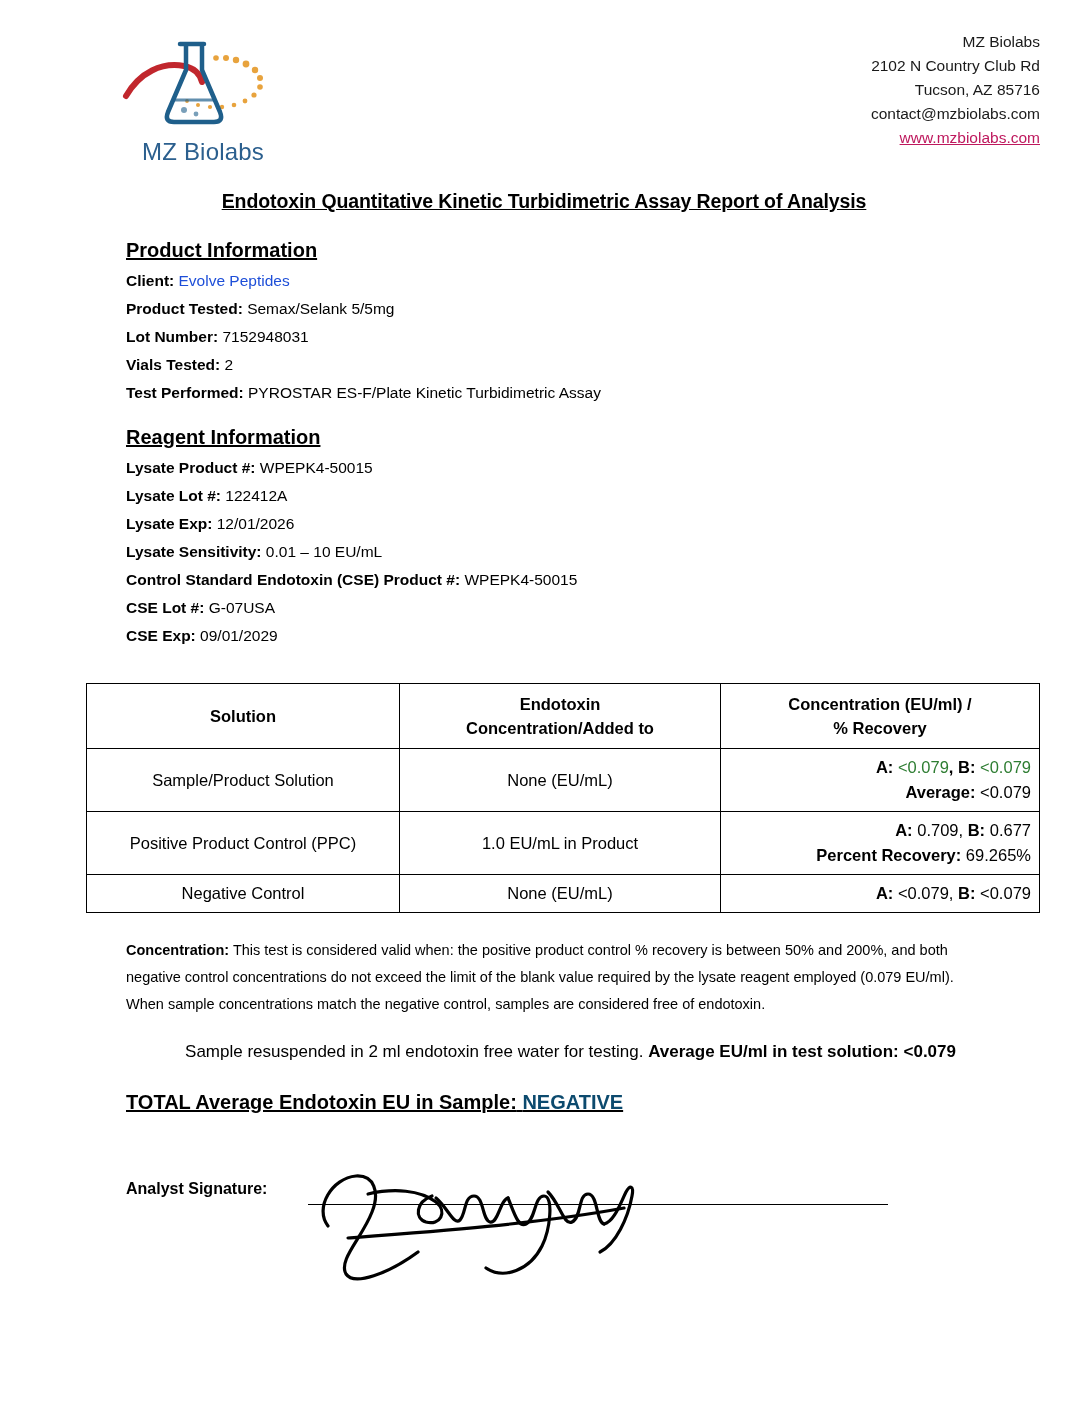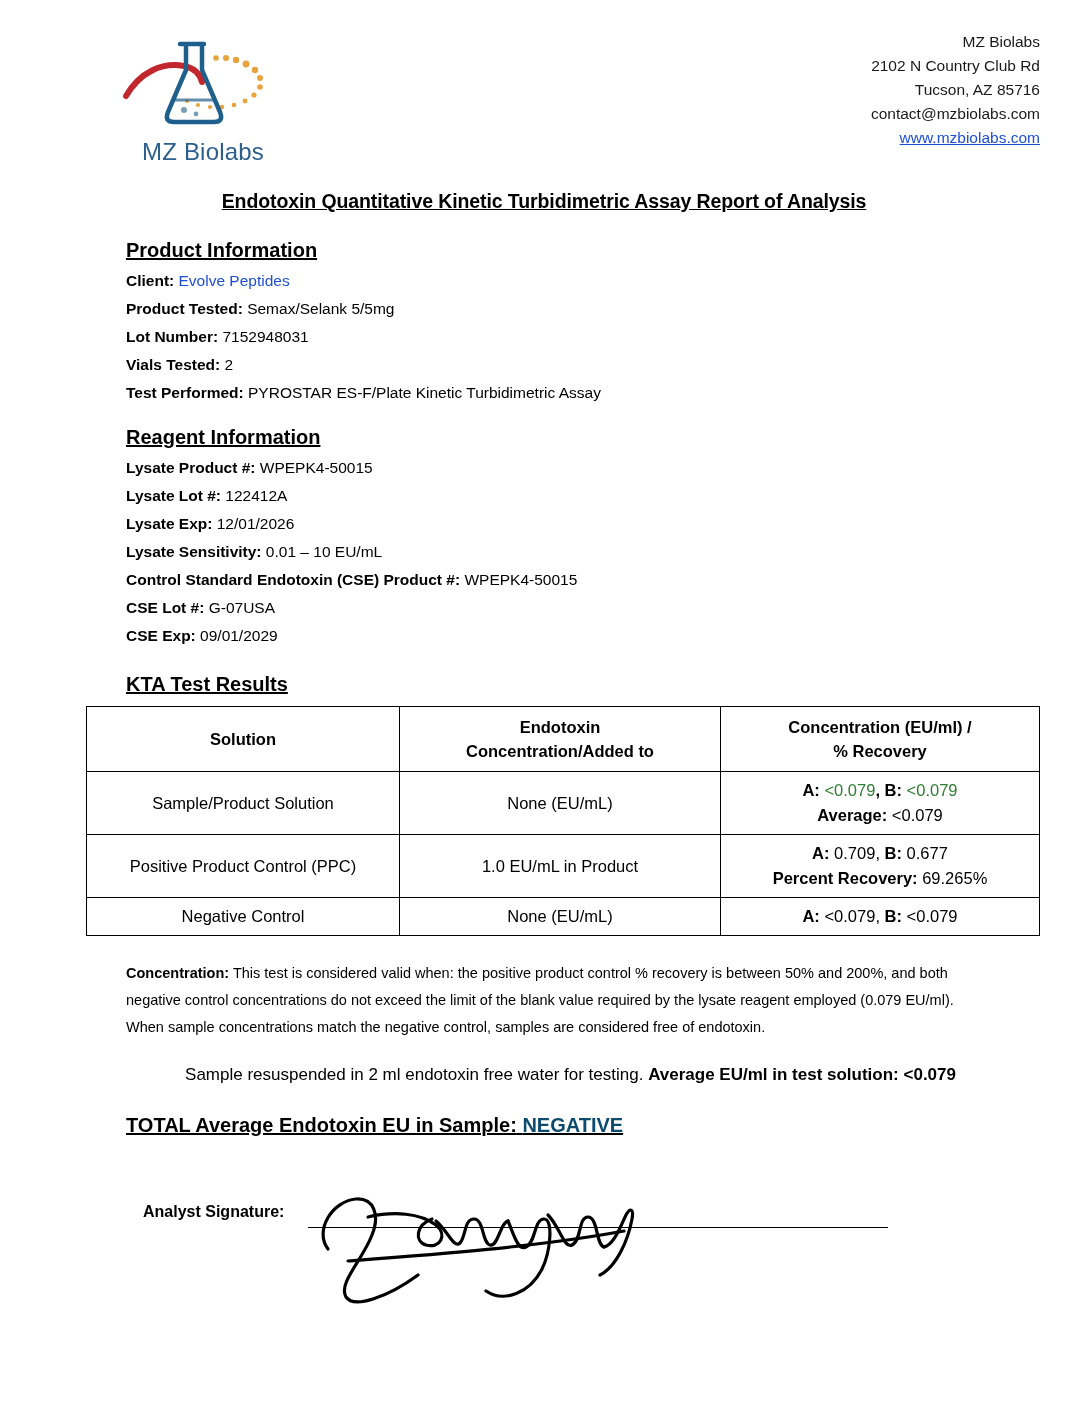--- a/index.html
+++ b/index.html
@@ -55,21 +55,21 @@
   .addr {
     position: absolute;
     right: 48px;
     top: 12px;
     text-align: right;
     font-size: 15.5px;
     line-height: 24px;
     color: #1a1a1a;
   }
   .addr a, .addr .url {
-    color: #1d4ed8;
+    color: #be185d;
     text-decoration: underline;
   }
 
   
   .content {
     position: absolute;
     top: 190px;
     left: 0;
     width: 1088px;
   }
@@ -117,21 +117,21 @@
     font-weight: normal;
   }
   table.kta th {
     font-weight: bold;
     line-height: 24px;
     padding: 8px 6px;
   }
   .col1 { width: 300px; }
   .col2 { width: 308px; }
   .col3 { width: 306px; }
-  .cell-line { line-height: 25px; }
+  .cell-line { line-height: 25px; text-align: right; }
   .green { color: #2e7d32; }
   .bold { font-weight: bold; }
 
   
   .interp {
     margin: 24px 0 0 126px;
     width: 830px;
     font-size: 14.5px;
     line-height: 27px;
     text-align: left;
@@ -152,21 +152,21 @@
   .total-neg { color: #0c4a6e; }
 
   
   .sig-row {
     position: relative;
     margin: 48px 0 0 126px;
     height: 80px;
   }
   .sig-label {
     position: absolute;
-    left: 17px;
+    left: 0;
     top: 18px;
     font-size: 16px;
     font-weight: bold;
   }
   .sig-rule {
     position: absolute;
     left: 182px;
     top: 42px;
     width: 580px;
     border-bottom: 1px solid #000;
@@ -278,21 +278,20 @@
       <b>CSE Lot #:</b>
       <span>G-07USA</span>
     </div>
     <div class="kv">
       <b>CSE Exp:</b>
       <span>09/01/2029</span>
     </div>
 
     <div class="gap-b"></div>
 
-    <div class="section-h">KTA Test Results</div>
 
     <div class="tbl-wrap">
       <table class="kta">
         <thead>
           <tr>
             <th class="col1">Solution</th>
             <th class="col2">
               <div>Endotoxin</div>
               <div>Concentration/Added to</div>
             </th>

